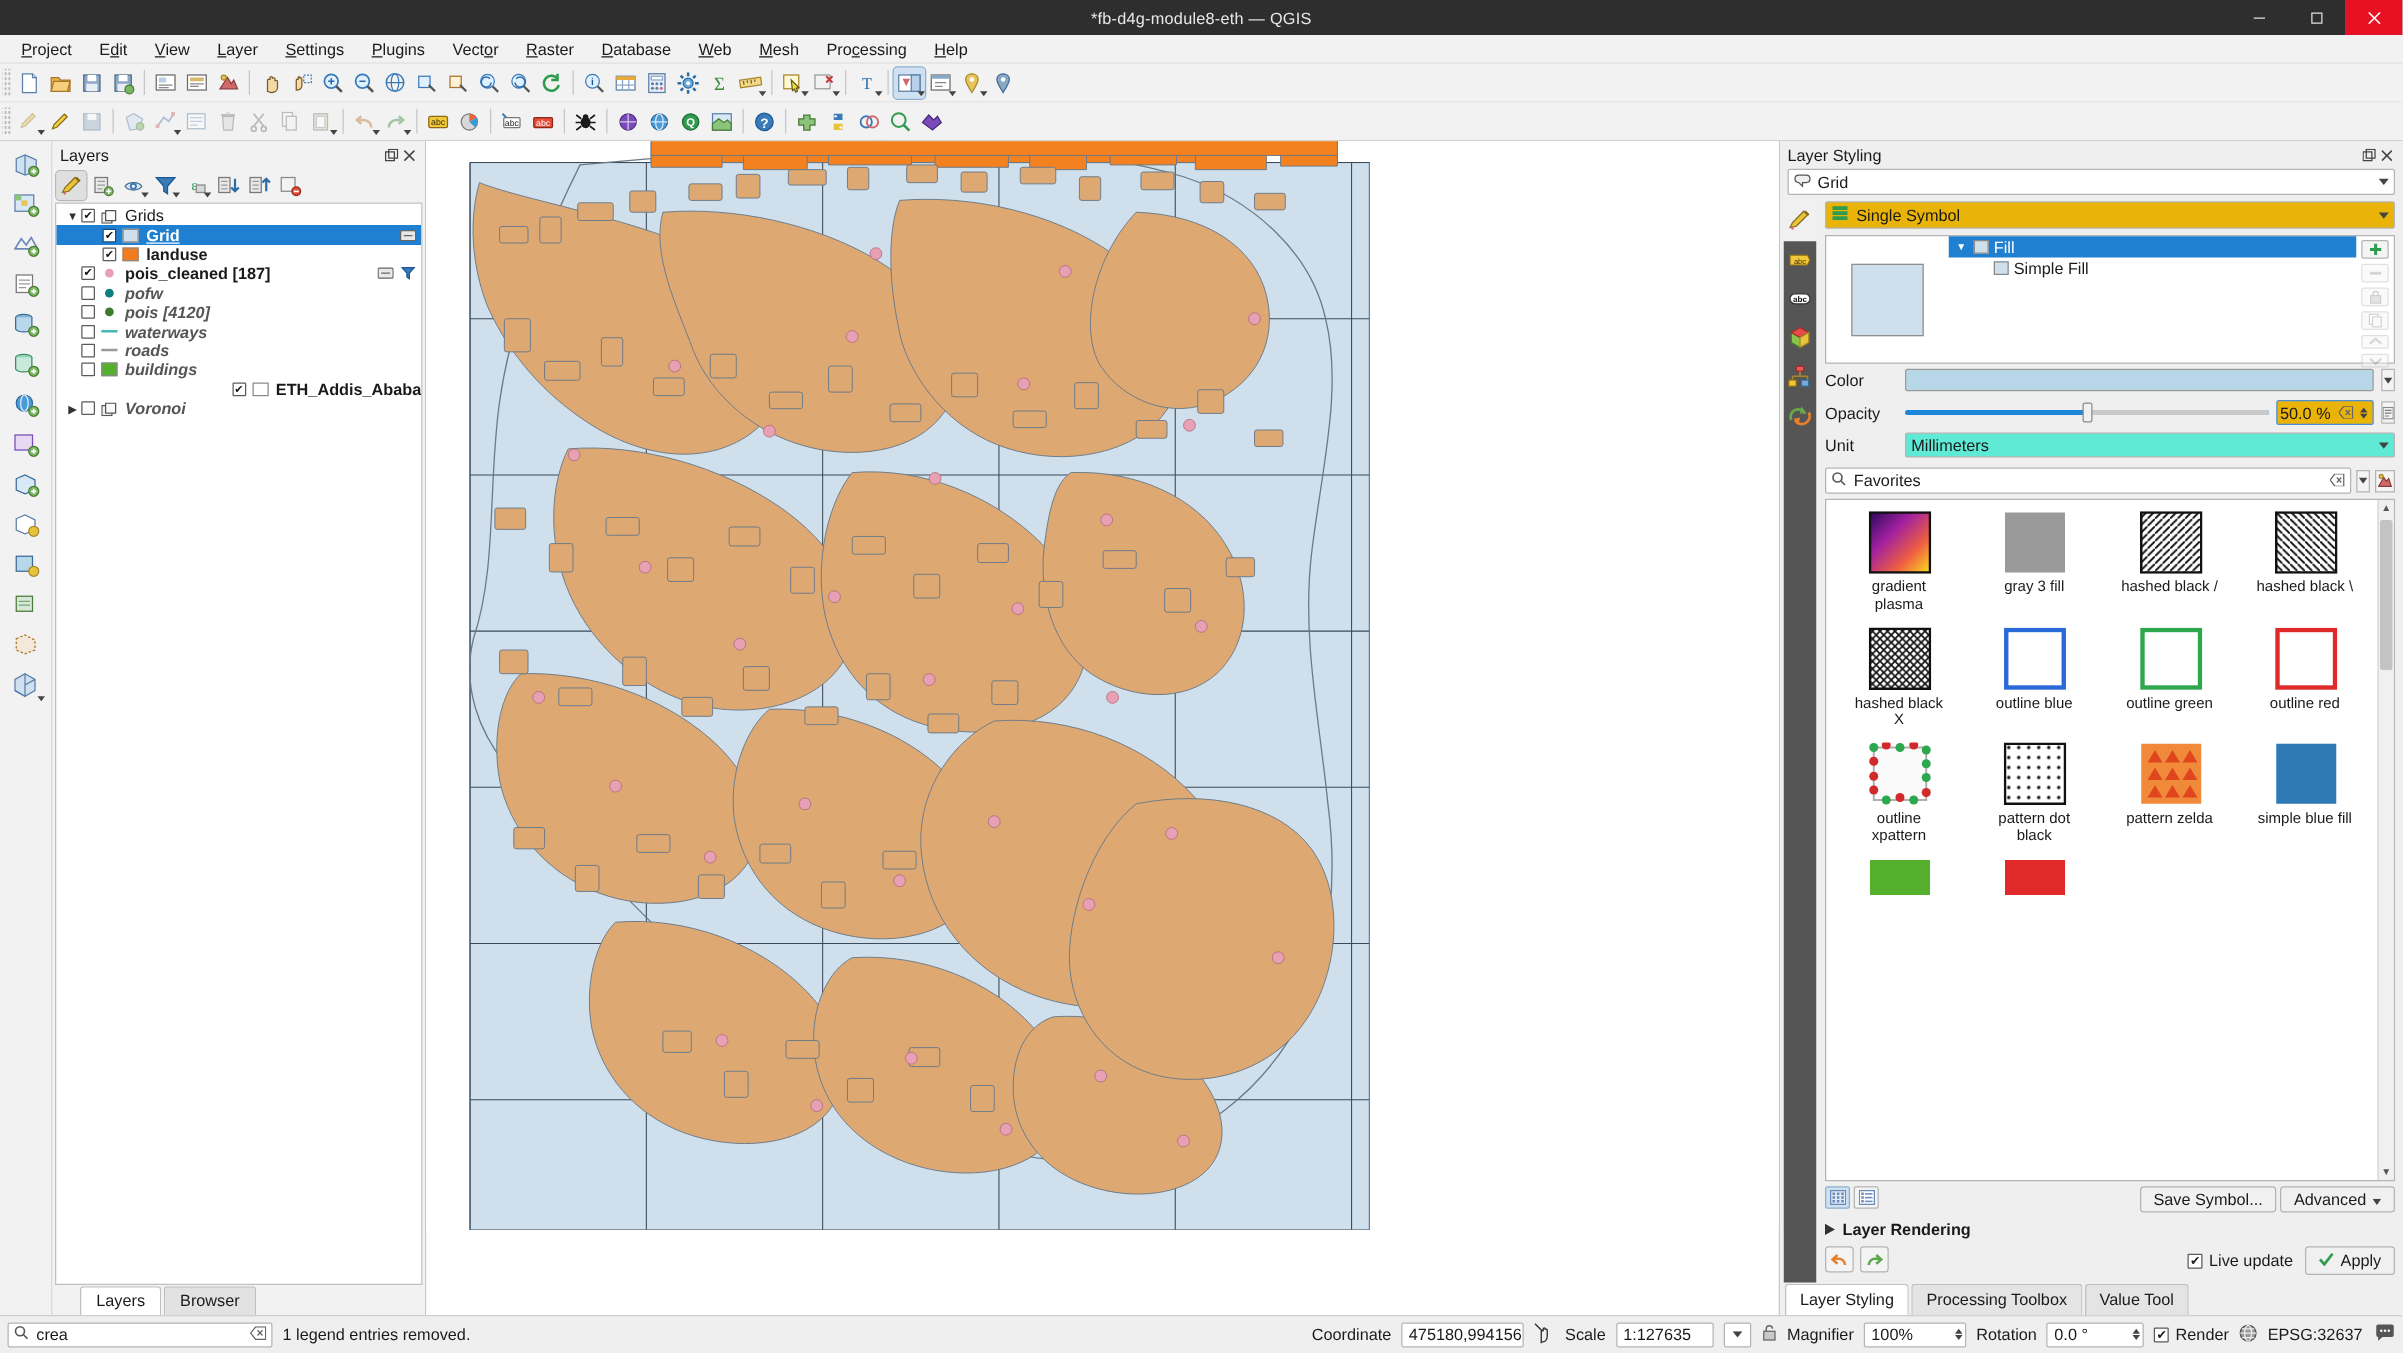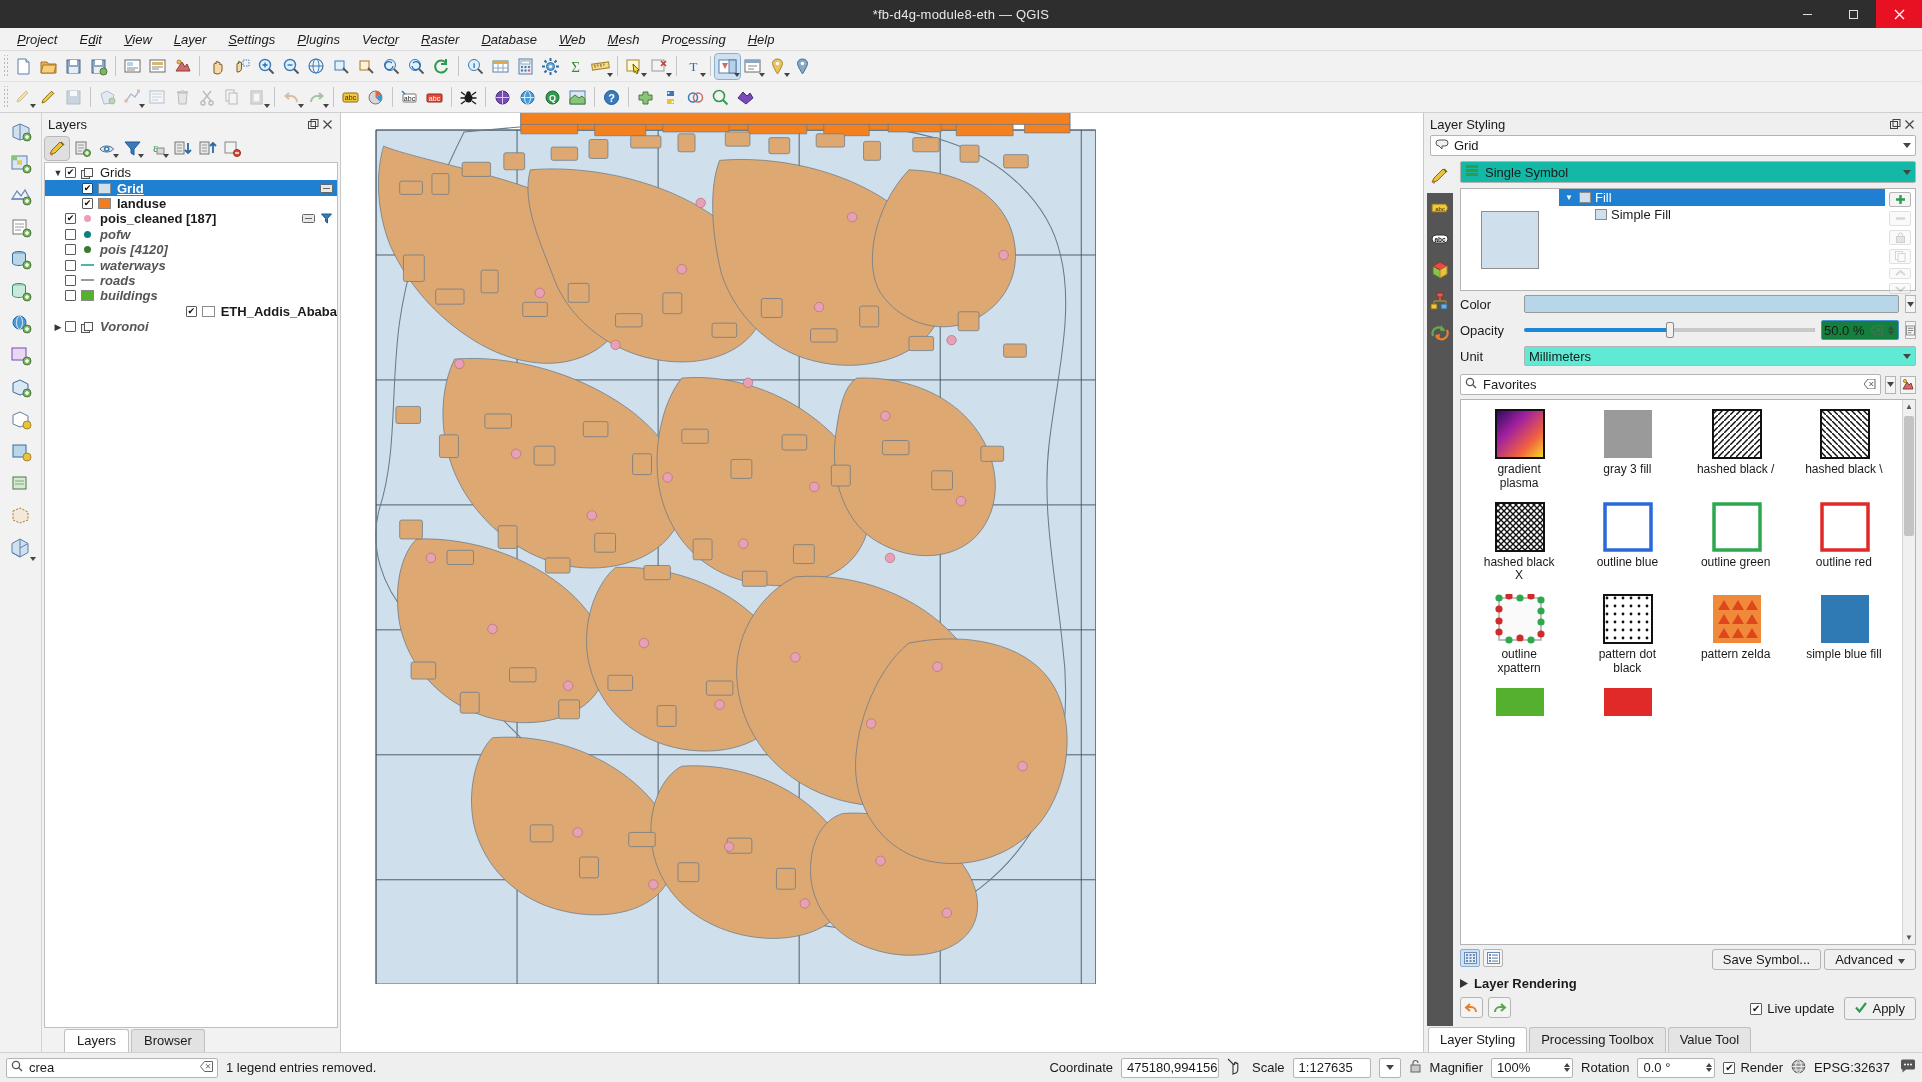--- a/index.html
+++ b/index.html
@@ -19,21 +19,21 @@
     position:relative; font-size:13px;
   }
   .titlebar .wintitle { font-weight:normal; letter-spacing:.2px; }
   .winbtns { position:absolute; right:0; top:0; height:28px; display:flex; }
   .winbtn { width:46px; height:28px; display:flex; align-items:center; justify-content:center; color:#e0e0e0; font-size:13px; }
   .winbtn.close { background:#e81123; color:#fff; }
 
   
   .menubar {
     height:23px; background:#f2f2f2; border-bottom:1px solid #dcdcdc;
-    display:flex; align-items:center; padding-left:6px; gap:0;font-style:italic;
+    display:flex; align-items:center; padding-left:6px; gap:0;
   }
   .menuitem { padding:3px 11px; font-size:13px; color:#1a1a1a; }
   .menuitem u { text-decoration:underline; }
 
   
   .toolbar {
     height:31px; background:#f2f2f2; display:flex; align-items:center;
     padding:0 2px; border-bottom:1px solid #e2e2e2; gap:0;
   }
   .tb2 { border-bottom:1px solid #d0d0d0; }
@@ -107,41 +107,41 @@
     display:flex; align-items:center; padding:0 4px; font-size:13px; border-radius:2px; position:relative;
   }
   .combo-arrow { position:absolute; right:4px; width:0;height:0;
      border-left:4px solid transparent;border-right:4px solid transparent;border-top:5px solid #444;}
   .st-mid { flex:1; display:flex; }
   .st-rail { width:32px; background:#f0f0f0; display:flex; flex-direction:column; align-items:center; padding-top:3px; gap:0;}
   .st-rail .rb { width:28px;height:28px; display:flex;align-items:center;justify-content:center;}
   .st-railstrip { width:26px; background:#555; margin-top:3px; flex:1; display:flex;flex-direction:column;align-items:center;padding-top:4px; gap:9px;}
   .st-railstrip .sb{width:22px;height:22px;display:flex;align-items:center;justify-content:center;}
   .st-content { flex:1; display:flex; flex-direction:column; padding:0 6px 0 4px; }
-  .st-top-combo { height:22px; background:#14b8a6; border:1px solid #b4b4b4; display:flex; align-items:center;
+  .st-top-combo { height:22px; background:#eab308; border:1px solid #b4b4b4; display:flex; align-items:center;
                   padding:0 4px; gap:6px; font-size:13px; border-radius:2px; position:relative; margin:2px 0 5px;}
   .symtree { height:103px; border:1px solid #b4b4b4; background:#fff; display:flex; }
   .symtree-preview { width:98px; display:flex; align-items:center; justify-content:center;}
   .symprev-box{width:58px;height:58px;border:1px solid #8f8f8f;}
   .symtree-list { flex:1; border-left:0; padding:0; }
   .trow { height:17px; display:flex; align-items:center; font-size:13px; padding-left:4px; gap:4px;}
   .trow.sel { background:#1f7fd0; color:#fff; }
   .tri { width:12px; text-align:center; font-size:8px; }
   .symtree-btns { width:30px; display:flex; flex-direction:column; align-items:center; padding-top:3px; gap:4px;}
   .sbtn { width:22px;height:20px;border:1px solid #b4b4b4;background:#f4f4f4;border-radius:2px;
           display:flex;align-items:center;justify-content:center;font-size:11px;}
   .prop-row { display:flex; align-items:center; height:26px; gap:6px; }
   .prop-lbl { width:58px; font-size:13px;}
   .colorbar { flex:1; height:18px; border:1px solid #9a9a9a; border-radius:2px;}
   .mini-arrow{ width:11px; height:18px; border:1px solid #b4b4b4; background:#f4f4f4; display:flex;align-items:center;justify-content:center;}
   .slider { flex:1; height:18px; position:relative; display:flex; align-items:center;}
   .slider .track{position:absolute;left:0;right:0;height:4px;background:#1a87d8;border-radius:2px;}
   .slider .track .rest{position:absolute;left:50%;right:0;top:0;bottom:0;background:#c9c9c9;border-radius:2px;}
   .slider .knob{position:absolute;left:50%;width:8px;height:16px;background:#f0f0f0;border:1px solid #8a8a8a;border-radius:2px;transform:translateX(-50%);}
-  .spin { width:78px;height:20px;border:1px solid #4a90d9; background:#15803d; display:flex;align-items:center; padding:0 2px;
+  .spin { width:78px;height:20px;border:1px solid #4a90d9; background:#eab308; display:flex;align-items:center; padding:0 2px;
           font-size:13px; gap:2px; border-radius:2px;}
   .spin .val{flex:1;}
   .spin .clr{width:13px;height:13px;display:flex;align-items:center;justify-content:center;color:#555;}
   .spin .arrows{width:11px;display:flex;flex-direction:column;align-items:center;justify-content:center;gap:1px;}
   .arrU{width:0;height:0;border-left:3px solid transparent;border-right:3px solid transparent;border-bottom:4px solid #444;}
   .arrD{width:0;height:0;border-left:3px solid transparent;border-right:3px solid transparent;border-top:4px solid #444;}
   .unit-combo{flex:1;height:20px;border:1px solid #b4b4b4;background:#5eead4;display:flex;align-items:center;padding:0 4px;
               font-size:13px;position:relative;border-radius:2px;}
   .search-row{display:flex;align-items:center;gap:4px;margin:5px 0 4px;}
   .searchbox{flex:1;height:21px;border:1px solid #b4b4b4;background:#fff;display:flex;align-items:center;gap:6px;padding:0 4px;

